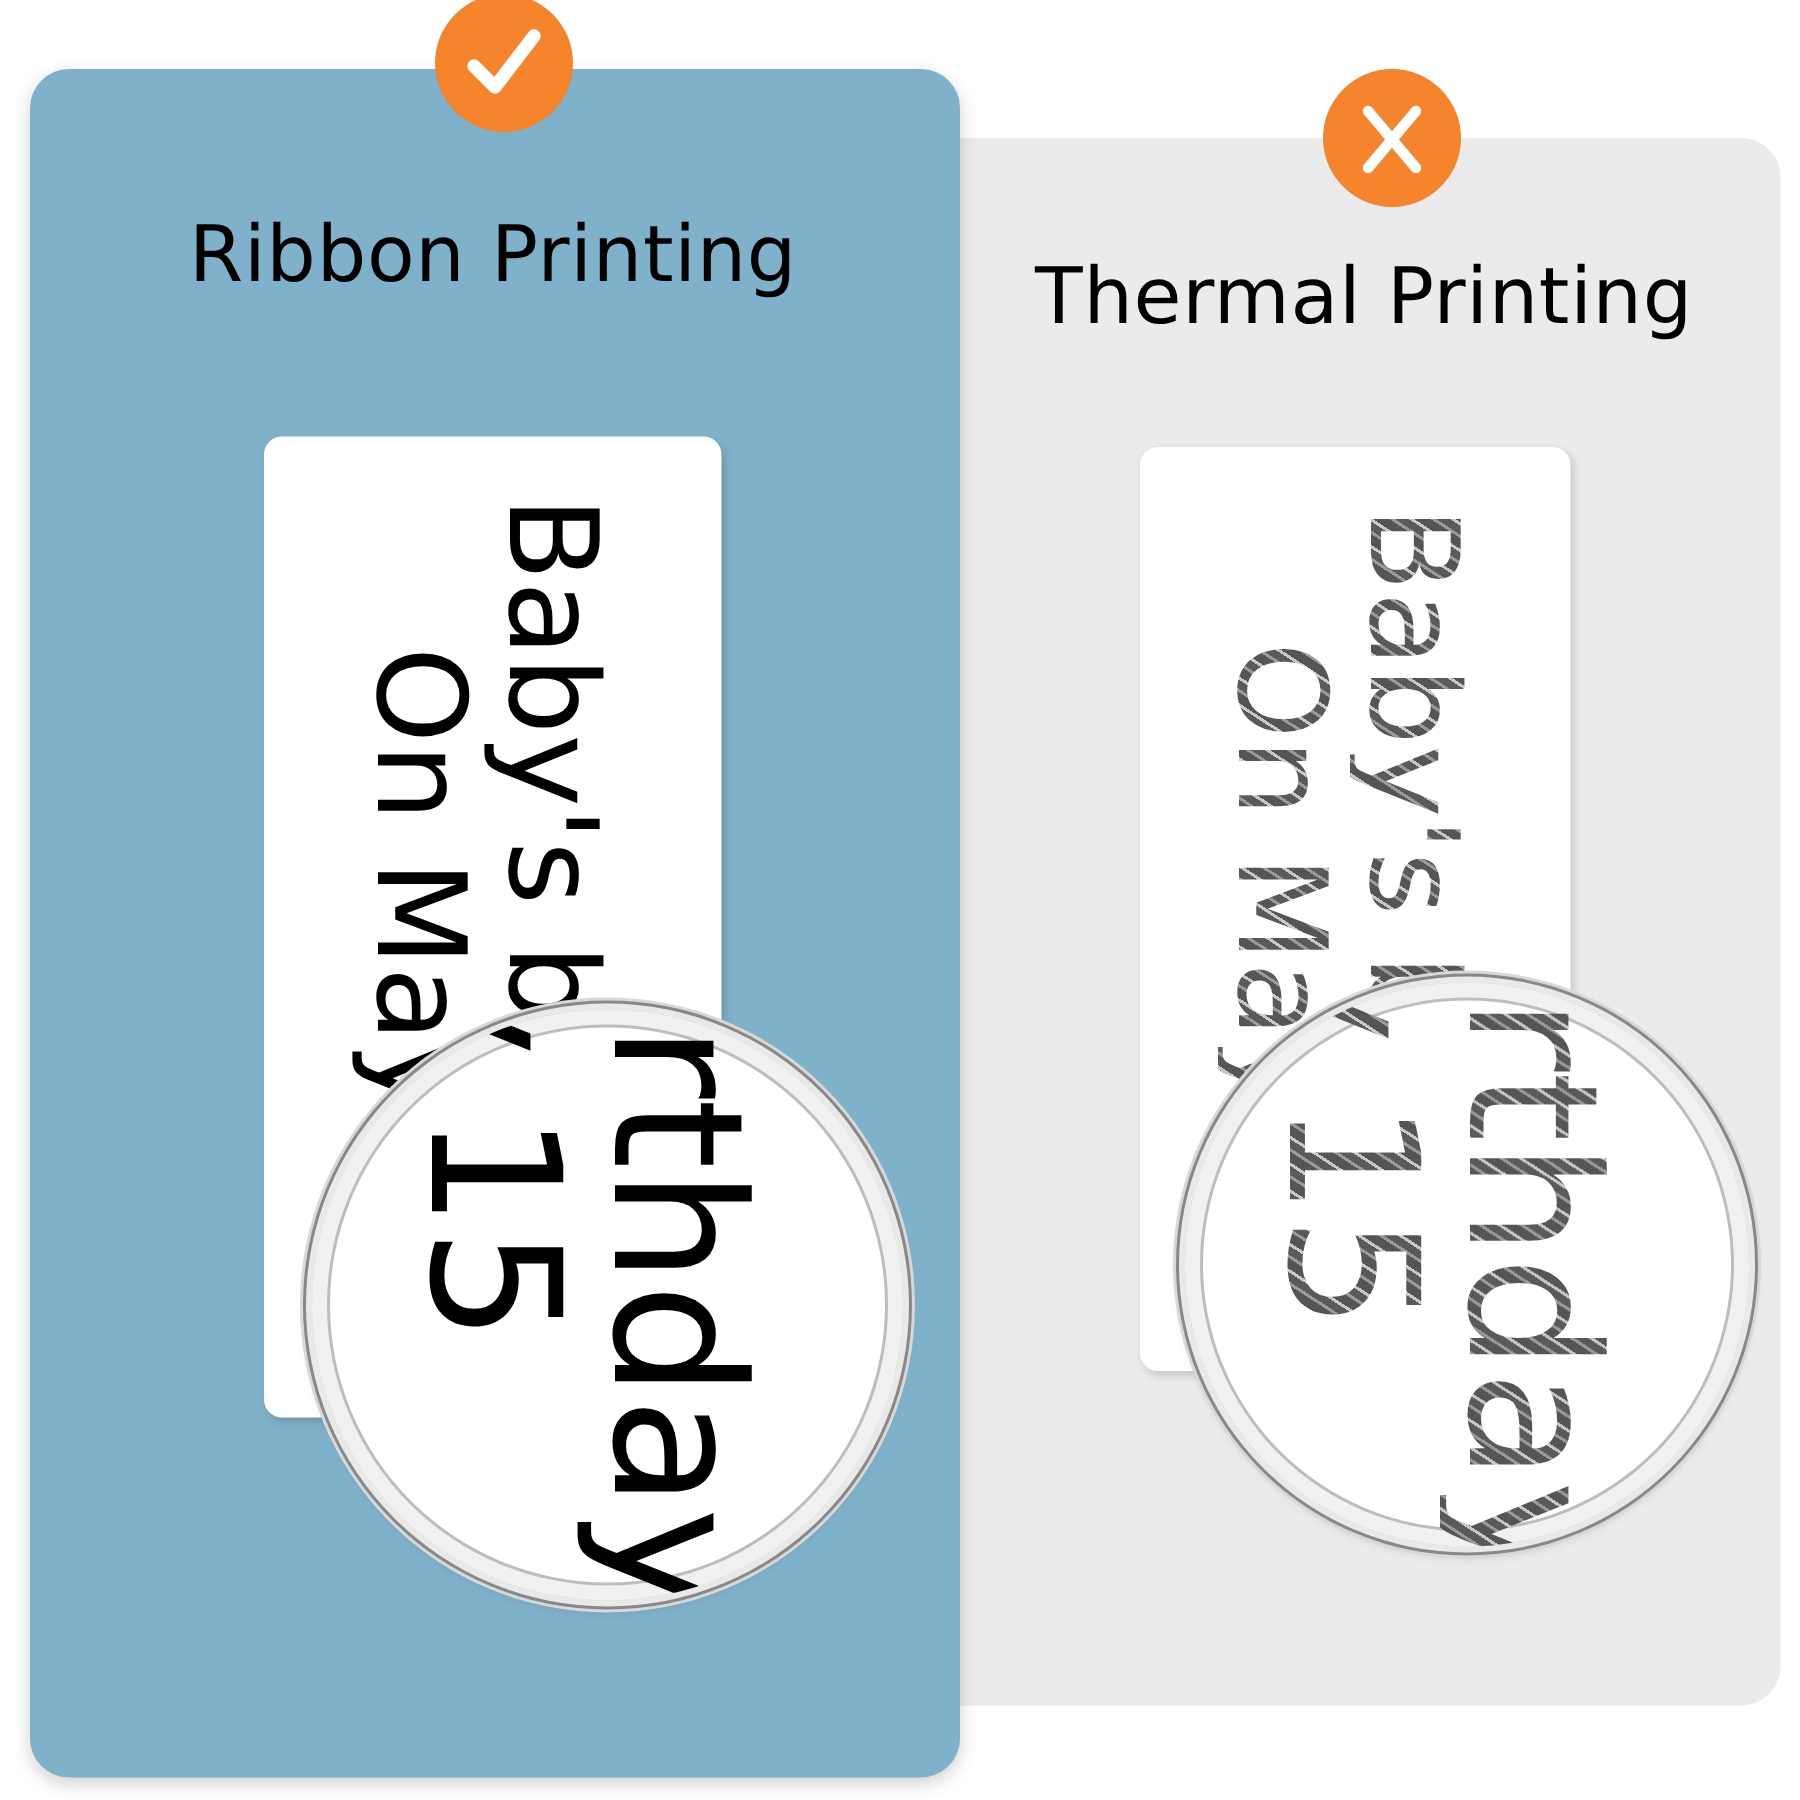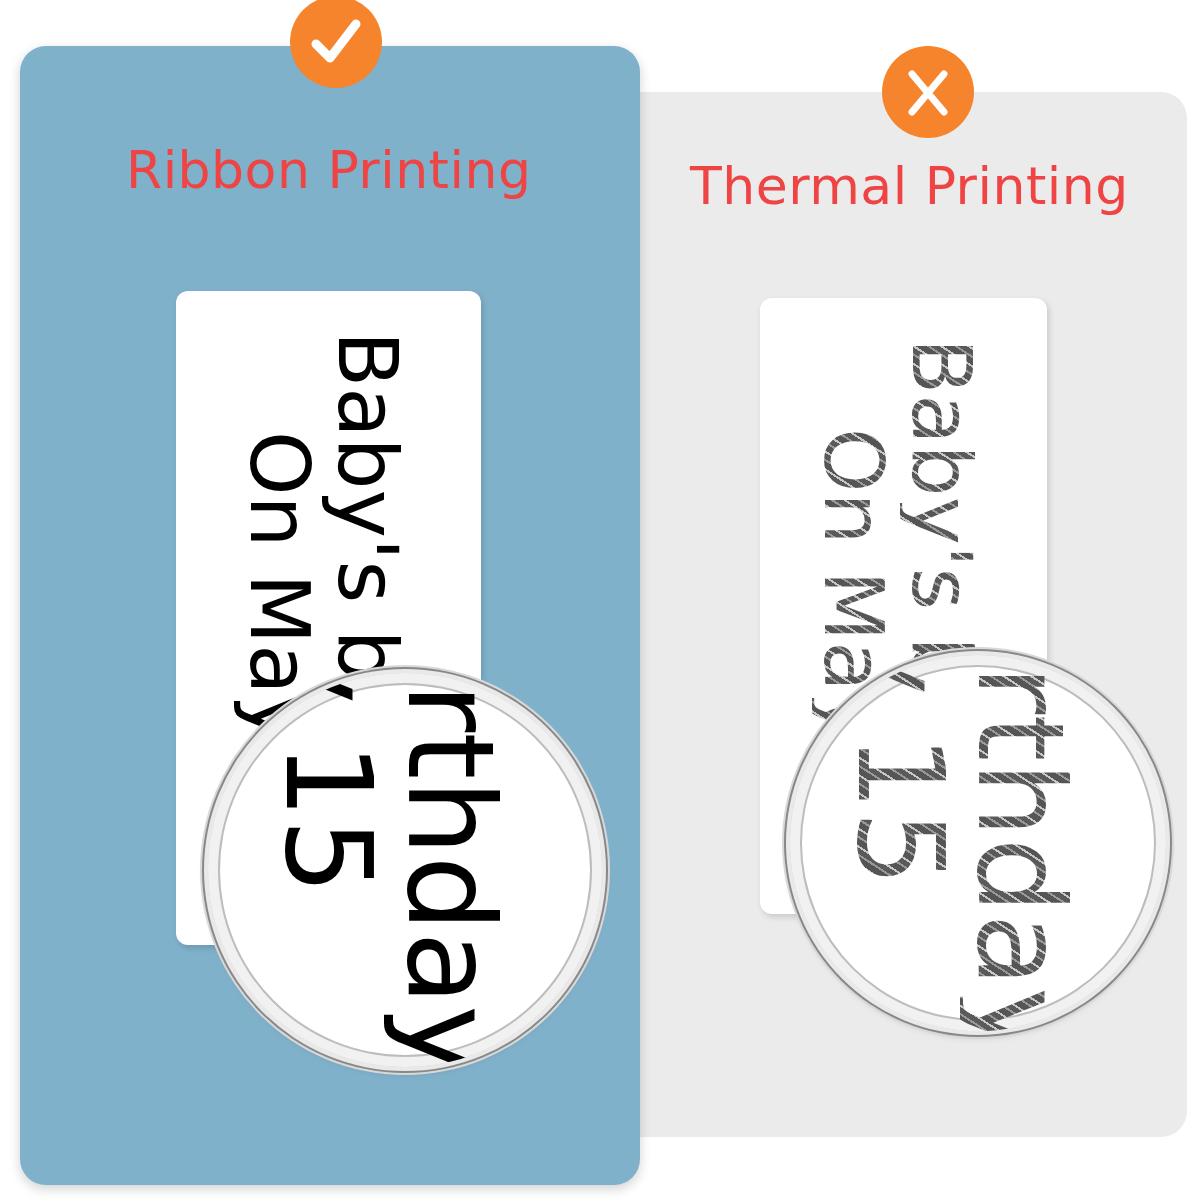--- a/index.html
+++ b/index.html
@@ -3,23 +3,23 @@
 <meta charset="utf-8">
 <style>
   html,body{margin:0;padding:0;}
   body{width:1200px;height:1200px;background:#ffffff;position:relative;overflow:hidden;font-family:"DejaVu Sans","Liberation Sans",sans-serif;}
   .card{position:absolute;border-radius:26px;}
   #card-left{left:20px;top:46px;width:620px;height:1139px;background:#80b1cb;box-shadow:0 4px 12px rgba(0,0,0,0.18);z-index:2;}
   #card-right{left:640px;top:92px;width:547px;height:1045px;background:#ebebeb;z-index:1;border-top-left-radius:0;border-bottom-left-radius:0;}
   .badge{position:absolute;width:92px;height:92px;border-radius:50%;background:#f5842c;z-index:5;display:flex;align-items:center;justify-content:center;}
   #badge-check{left:290px;top:-4px;}
   #badge-x{left:882px;top:46px;}
-  .title{position:absolute;font-size:52px;color:#ef4444;white-space:nowrap;letter-spacing:0.5px;z-index:4;font-family:"DejaVu Sans",sans-serif;}
+  .title{position:absolute;font-size:52px;color:#000000;white-space:nowrap;letter-spacing:0.5px;z-index:4;font-family:"DejaVu Sans",sans-serif;}
   #title-left{left:126px;top:140px;}
-  #title-right{left:690px;top:156px;}
+  #title-right{left:690px;top:168px;}
   .label{position:absolute;background:#fff;border-radius:12px;z-index:3;overflow:hidden;box-shadow:2px 3px 6px rgba(0,0,0,0.15);}
   #label-left{left:176px;top:291px;width:305px;height:654px;}
   #label-right{left:760px;top:298px;width:287px;height:616px;}
   .vtext{position:absolute;writing-mode:vertical-rl;white-space:nowrap;font-size:82px;line-height:1;font-family:"DejaVu Sans",sans-serif;}
   .lens{position:absolute;border-radius:50%;background:#fff;z-index:6;overflow:hidden;
         box-shadow:0 0 0 4px #e9e9e9,0 0 0 6px #888,0 0 0 8px #d8d8d8,inset 0 0 0 10px #f1f1f1,inset 0 0 0 12px #bdbdbd,0 4px 10px rgba(0,0,0,0.25);}
   #lens-left{left:208px;top:673px;width:394px;height:394px;}
   #lens-right{left:790px;top:655px;width:376px;height:376px;}
   .bigtext{position:absolute;writing-mode:vertical-rl;white-space:nowrap;font-size:120px;line-height:1;font-family:"DejaVu Sans",sans-serif;}
   .faded-text{background:repeating-linear-gradient(33deg,#555 0 6px,#9a9a9a 6px 8px,#5a5a5a 8px 13px,#c8c8c8 13px 15px);-webkit-background-clip:text;background-clip:text;color:transparent;}

